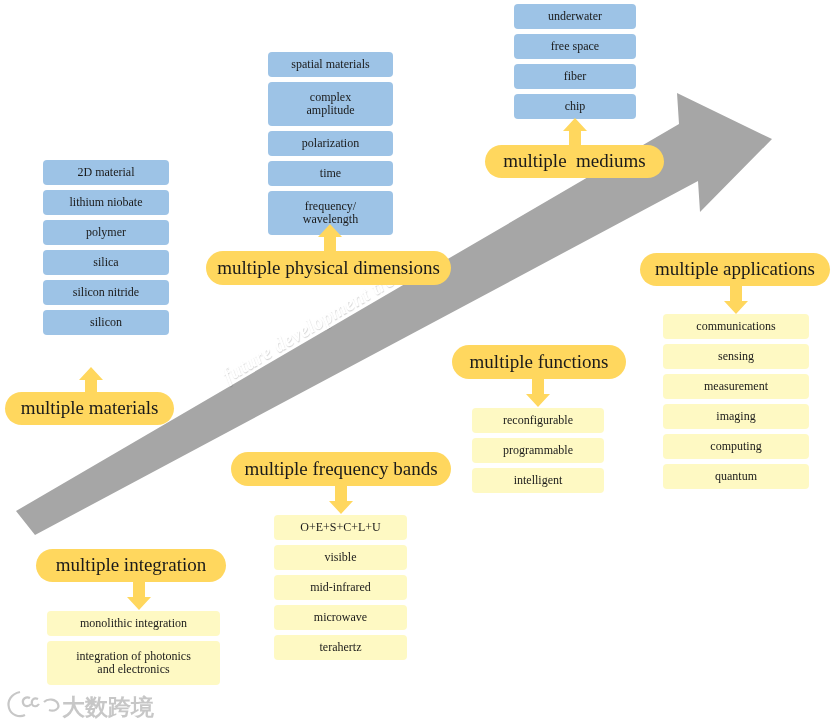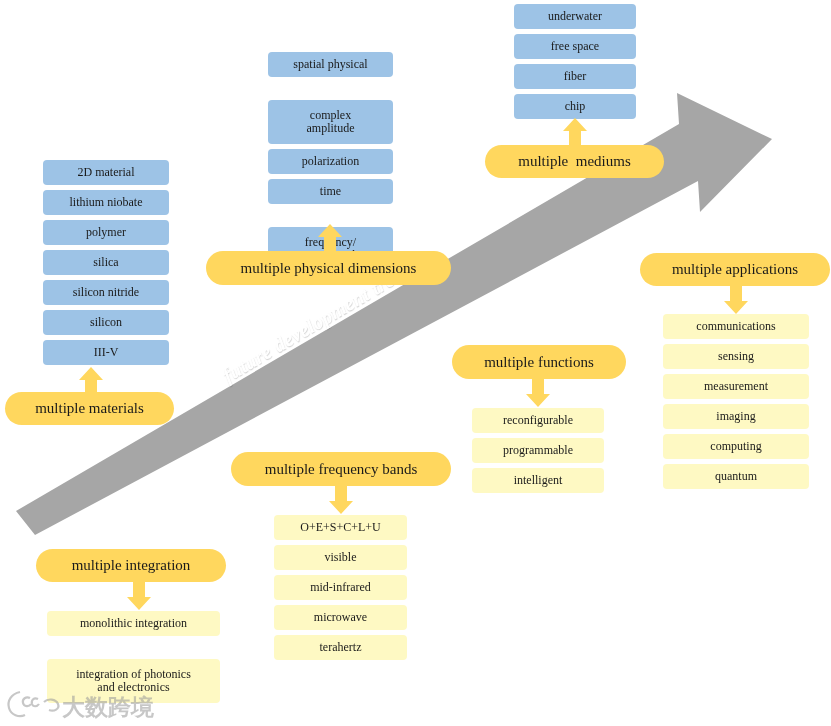--- a/index.html
+++ b/index.html
@@ -29,21 +29,21 @@
   }
 
   
   .cluster{position:absolute;}
 
   .pill{
     position:absolute;
     background:#ffd75e;
     border-radius:18px;
     color:#1a1a1a;
-    font-size:15px;
+    font-size:19px;
     display:flex;align-items:center;justify-content:center;
     text-align:center;
     box-sizing:border-box;
     padding:0 10px;
     line-height:1.1;
     white-space:pre;
   }
 
   .chipstack{position:absolute;display:flex;flex-direction:column;gap:5px;}
   .chip{
@@ -52,21 +52,21 @@
     color:#1a1a1a;
     display:flex;align-items:center;justify-content:center;
     text-align:center;
     box-sizing:border-box;
     padding:2px 6px;
     line-height:1.08;
   }
   .chip.blue{background:#9dc3e6;}
   .chip.green{background:#fef9c3;}
   .chip.h1{height:25px;}
-  .chip.h2{height:44px;margin-top:18px;}
+  .chip.h2{height:44px;}
 
   .arrow{position:absolute;}
 
   
   #watermark{
     position:absolute;left:4px;top:686px;
     width:190px;height:36px;
     opacity:.55;
     pointer-events:none;
   }
@@ -82,31 +82,30 @@
   <div id="trend-label">future development trend</div>
 
   <div class="cluster">
     <div class="chipstack" style="left:43px;top:160px;width:126px;">
       <div class="chip blue h1">2D material</div>
       <div class="chip blue h1">lithium niobate</div>
       <div class="chip blue h1">polymer</div>
       <div class="chip blue h1">silica</div>
       <div class="chip blue h1">silicon nitride</div>
       <div class="chip blue h1">silicon</div>
-      <div class="chip blue h1">III-V</div>
     </div>
     <svg class="arrow" style="left:78px;top:367px;" width="26" height="28" viewBox="0 0 26 28">
       <polygon points="13,0 25,13 19,13 19,28 7,28 7,13 1,13" fill="#ffd75e"></polygon>
     </svg>
     <div class="pill" style="left:5px;top:392px;width:169px;height:33px;">multiple materials</div>
   </div>
 
   <div class="cluster">
     <div class="chipstack" style="left:268px;top:52px;width:125px;">
-      <div class="chip blue h1">spatial physical</div>
+      <div class="chip blue h1">spatial materials</div>
       <div class="chip blue h2" style="white-space:pre-line;">complex
 amplitude</div>
       <div class="chip blue h1">polarization</div>
       <div class="chip blue h1">time</div>
       <div class="chip blue h2" style="white-space:pre-line;">frequency/
 wavelength</div>
     </div>
     <svg class="arrow" style="left:317px;top:224px;" width="26" height="28" viewBox="0 0 26 28">
       <polygon points="13,0 25,13 19,13 19,28 7,28 7,13 1,13" fill="#ffd75e"></polygon>
     </svg>

